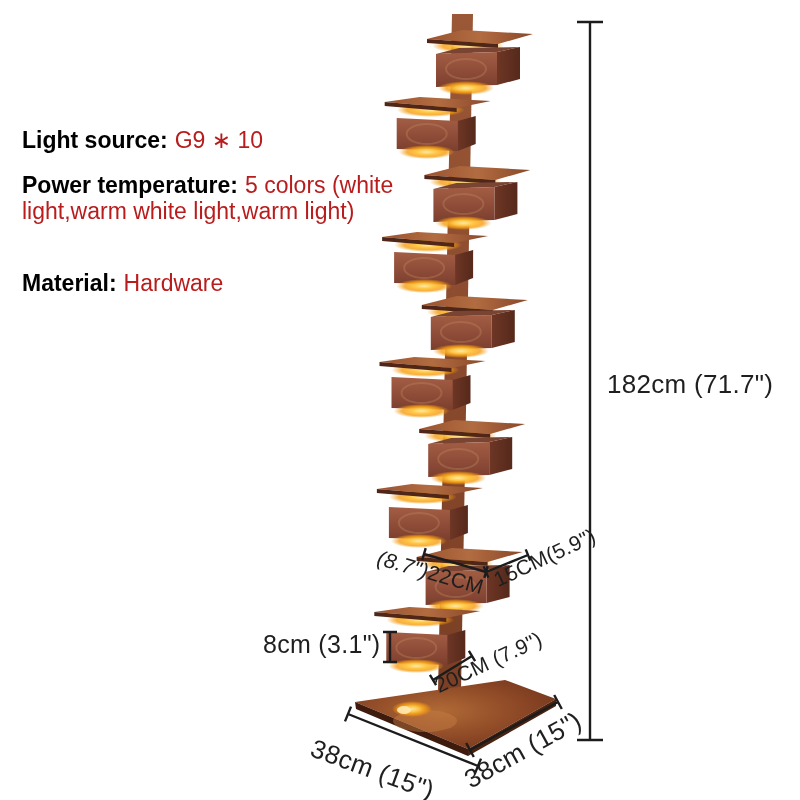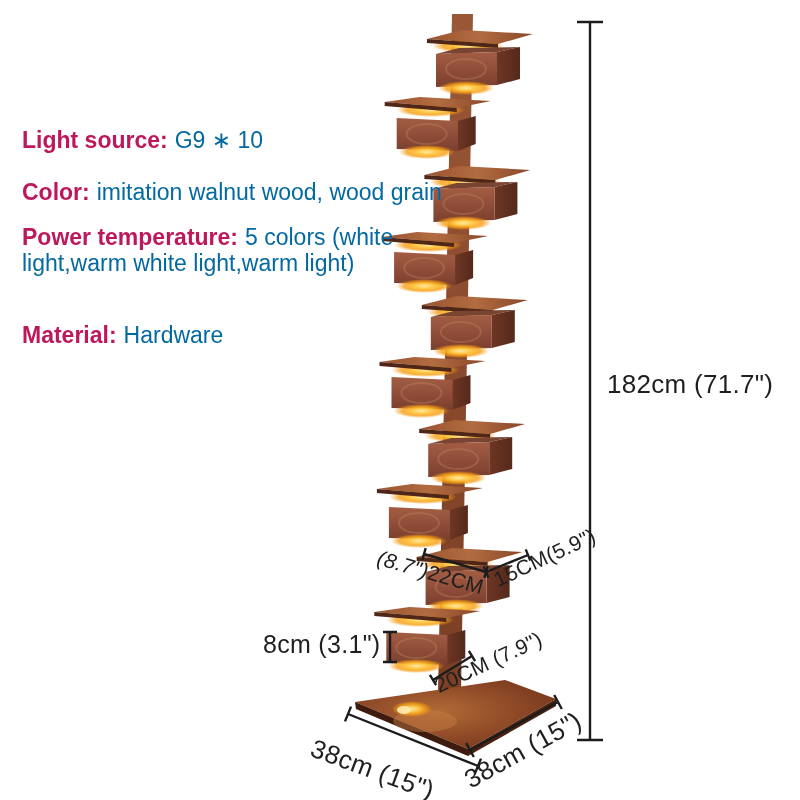--- a/index.html
+++ b/index.html
@@ -3,22 +3,22 @@
 <meta charset="utf-8">
 <style>
   html,body{margin:0;padding:0;background:#fff;}
   .stage{position:relative;width:800px;height:800px;background:#ffffff;overflow:hidden;
          font-family:"Liberation Sans",sans-serif;}
   .art{position:absolute;left:0;top:0;width:800px;height:800px;}
 
   
   .specs{position:absolute;left:22px;top:127px;width:460px;font-size:23px;line-height:26px;color:#1c1c1c;}
   .spec-item{margin:0;}
-  .spec-label{font-weight:700;color:#be185d;margin-right:7px;}
-  .spec-value{color:#0369a1;}
+  .spec-label{font-weight:700;color:#000000;margin-right:7px;}
+  .spec-value{color:#b91c1c;}
   .mt-a{margin-top:26px}.mt-b{margin-top:19px}.mt-c{margin-top:46px}.mt-d{margin-top:24px}
   .narrow{max-width:402px;}
 
   
   .dim{position:absolute;color:#1f1f1f;white-space:nowrap;transform-origin:left top;letter-spacing:.3px;}
   .ital{font-style:italic;}
   .dim-height{left:607px;top:369px;font-size:26px;}
   .dim-depth{left:381px;top:546px;font-size:21px;transform:rotate(16deg);}
   .dim-width{left:490px;top:570px;font-size:21px;transform:rotate(-25deg);}
   .dim-box8{left:263px;top:630px;font-size:25px;}
@@ -158,23 +158,20 @@
       <path d="M436.1 685.1 L429.9 674.9 M433 680 L472 656 M475.1 661.1 L468.9 650.9"></path>
       <path d="M345 721.4 L351 706.6 M348 714 L478 766 M475 773.4 L481 758.6"></path>
       <path d="M473.8 757 L466.2 743 M470 750 L558 702 M561.8 709 L554.2 695"></path>
     </g>
   </svg>
 
   <div class="specs">
     <div class="spec-item">
       <span class="spec-label">Light source:</span><span class="spec-value">G9 ∗ 10</span>
     </div>
-    <div class="spec-item mt-a">
-      <span class="spec-label">Color:</span><span class="spec-value">imitation walnut wood, wood grain</span>
-    </div>
     <div class="spec-item mt-b narrow">
       <span class="spec-label">Power temperature:</span><span class="spec-value">5 colors (white light,warm white light,warm light)</span>
     </div>
     <div class="spec-item mt-c">
       <span class="spec-label">Material:</span><span class="spec-value">Hardware</span>
     </div>
   </div>
 
   <div class="dim dim-height">182cm (71.7")</div>
 

